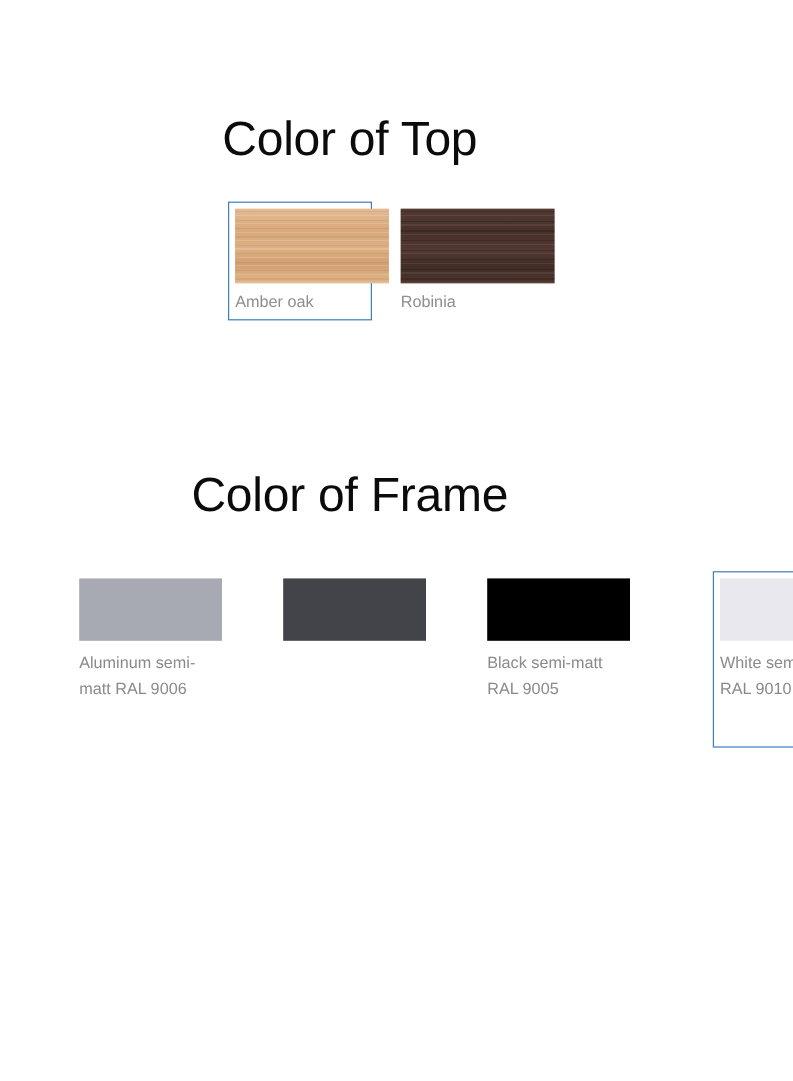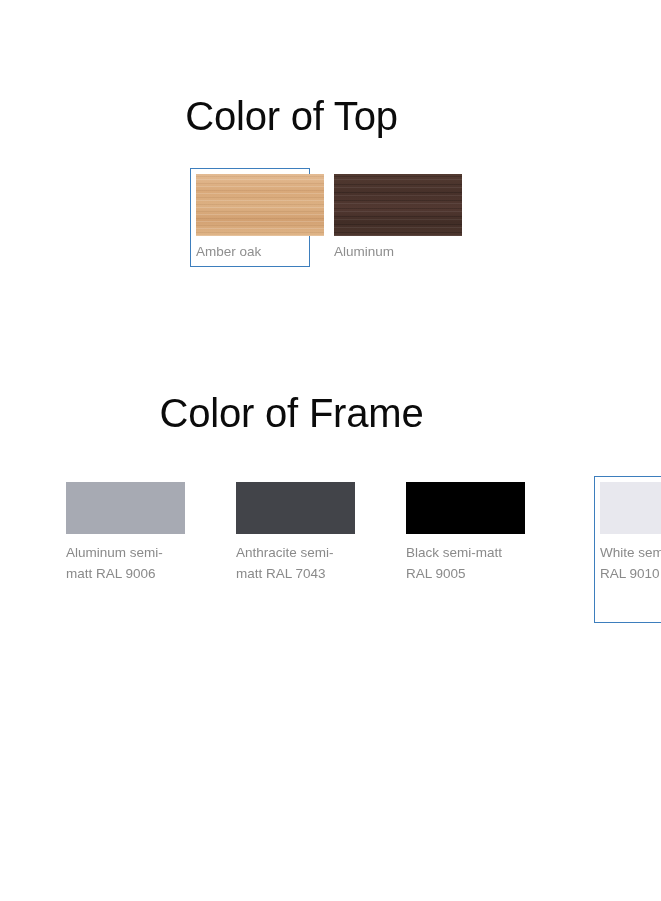--- a/index.html
+++ b/index.html
@@ -145,36 +145,35 @@
 
   <div class="option-group" id="group-top">
 
     <div class="option-tile selected" style="border-color: rgb(61, 126, 189);">
       <span class="swatch swatch-amber-oak"></span>
       <div class="option-label">Amber oak</div>
     </div>
 
     <div class="option-tile">
       <span class="swatch swatch-robinia"></span>
-      <div class="option-label">Aluminum</div>
+      <div class="option-label">Robinia</div>
     </div>
   </div>
 
   <div class="section-heading" id="heading-frame">Color of Frame</div>
 
   <div class="option-group" id="group-frame">
 
     <div class="option-tile">
       <span class="swatch swatch-solid" style="background-color: rgb(167, 170, 179);"></span>
       <div class="option-label">Aluminum semi-matt RAL 9006</div>
     </div>
 
     <div class="option-tile">
       <span class="swatch swatch-solid" style="background-color: rgb(66, 68, 73);"></span>
-      <div class="option-label">Anthracite semi-matt RAL 7043</div>
     </div>
 
     <div class="option-tile">
       <span class="swatch swatch-solid" style="background-color: rgb(0, 0, 0);"></span>
       <div class="option-label">Black semi-matt RAL 9005</div>
     </div>
 
     <div class="option-tile selected" style="border-color: rgb(61, 126, 189); margin-left: 24px;">
       <span class="swatch swatch-solid" style="background-color: rgb(232, 232, 238);"></span>
       <div class="option-label">White semi-matt RAL 9010</div>

